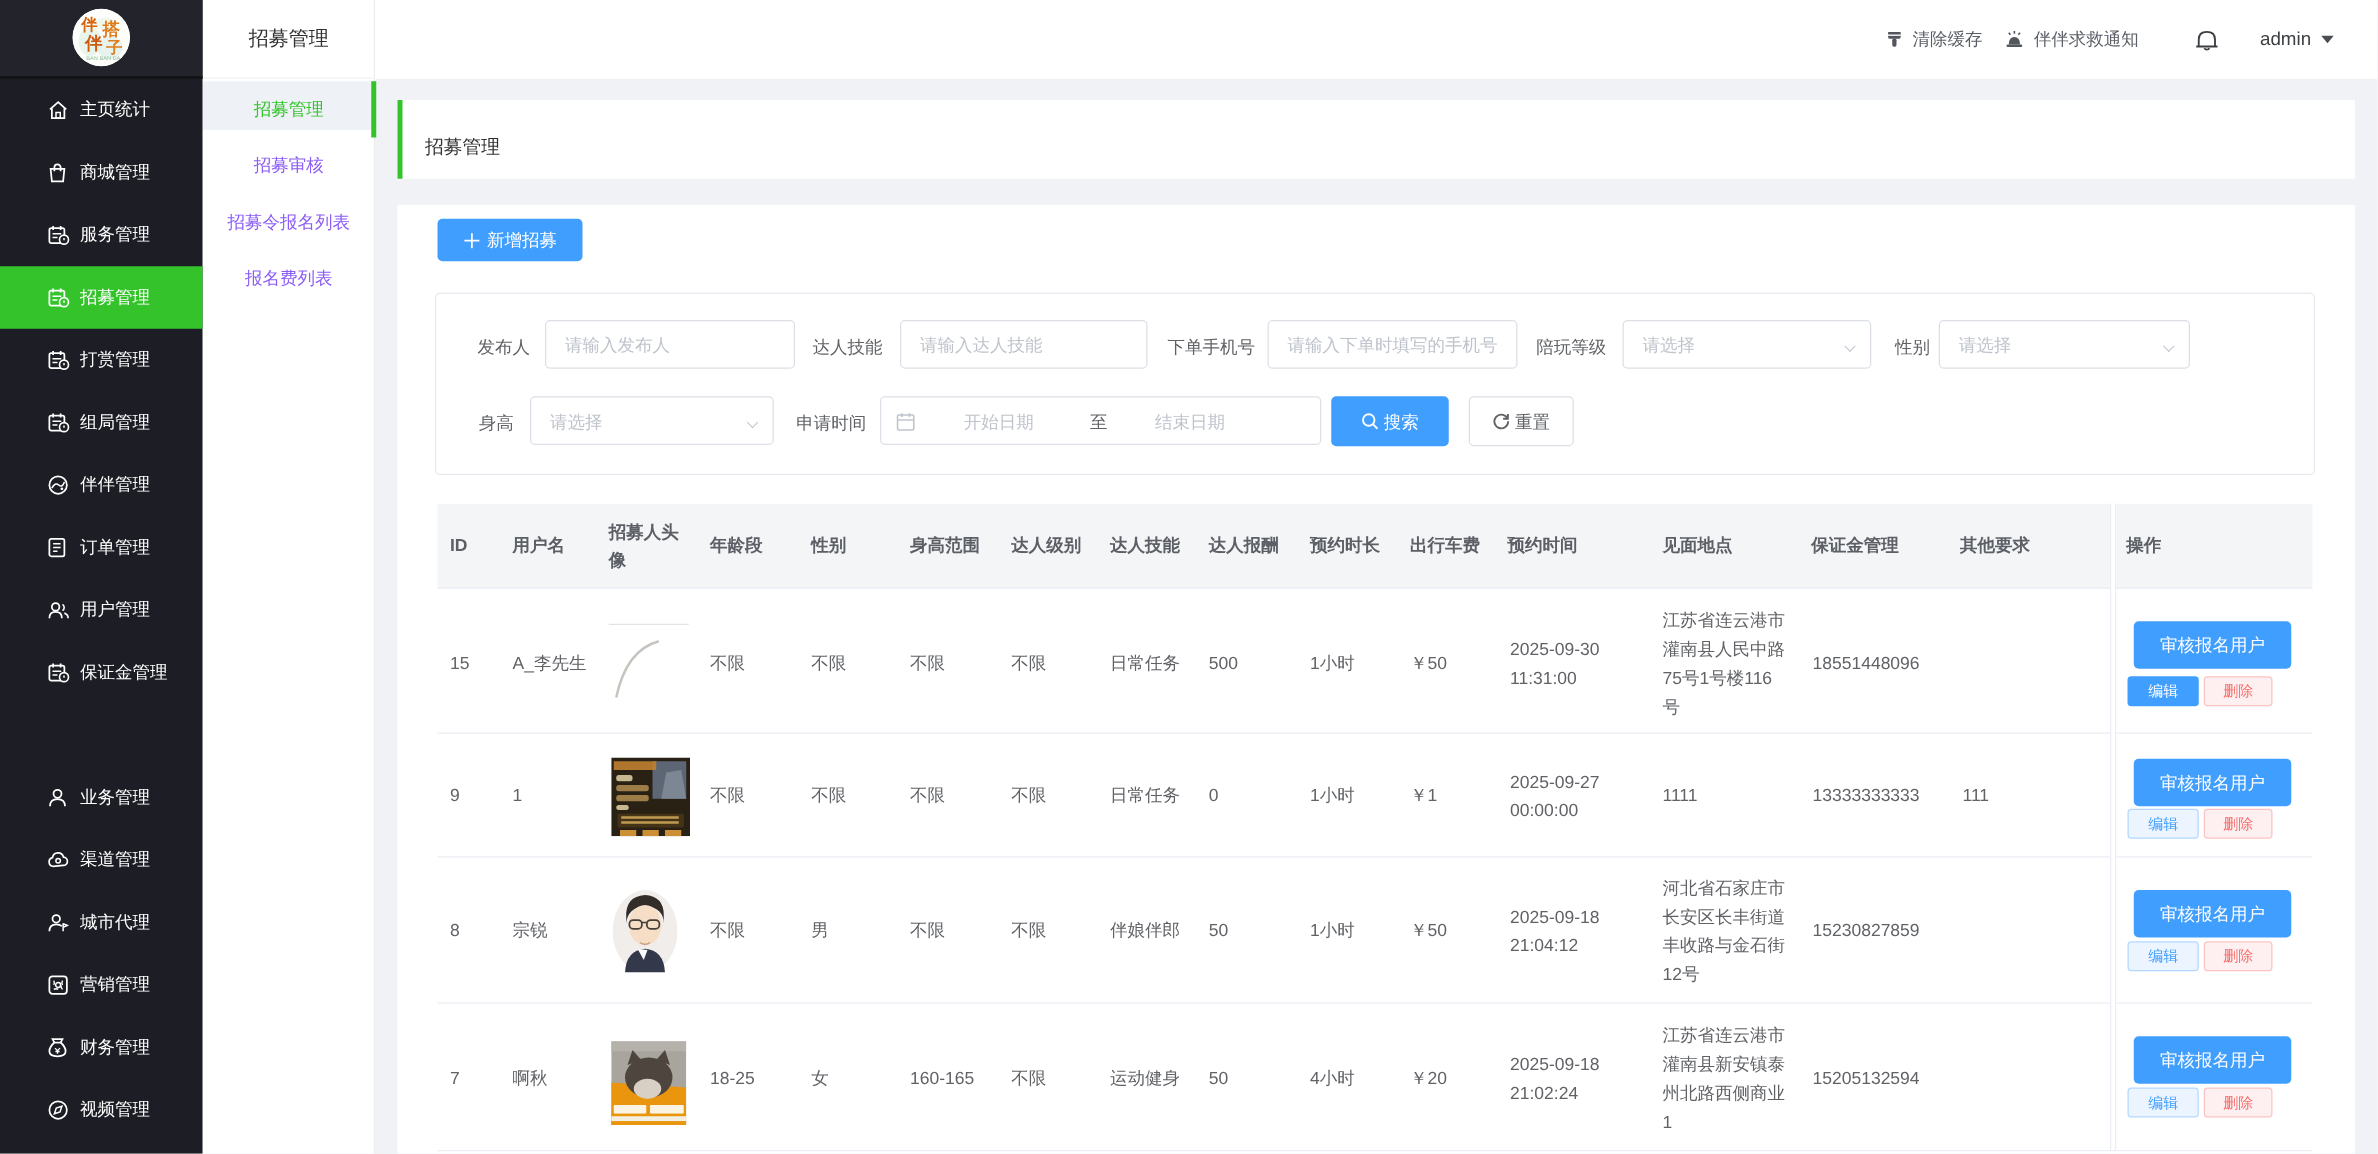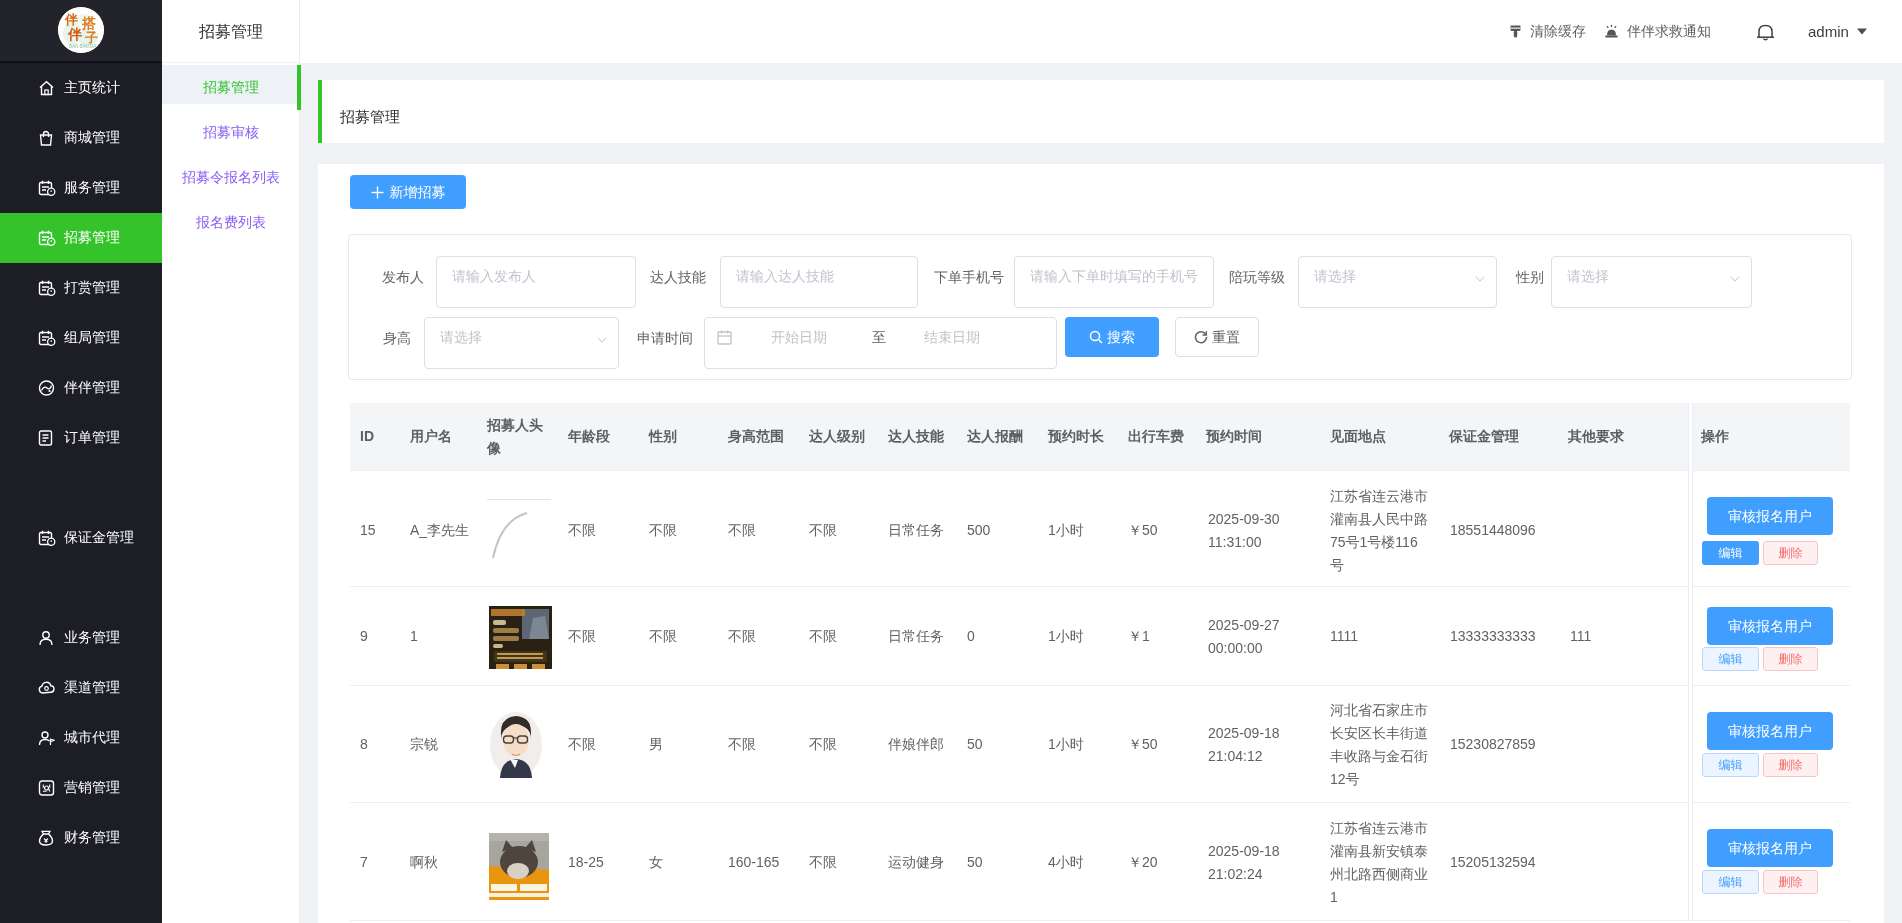--- a/index.html
+++ b/index.html
@@ -22,21 +22,21 @@
 
 #header{position:absolute;left:300px;top:0;width:1602px;height:63px;background:#fff;z-index:10}
 .hitem{position:absolute;top:0;height:63px;display:flex;align-items:center;font-size:14px;color:#5a5e66}
 
 #card1{position:absolute;left:318px;top:80px;width:1566px;height:63px;background:#fff;border-left:4px solid #35c32c;z-index:5}
 #card1 .t{position:absolute;left:18px;top:28px;font-size:15px;color:#303133}
 #card2{position:absolute;left:318px;top:164px;width:1566px;height:759px;background:#fff;z-index:4}
 #addbtn{position:absolute;left:350px;top:175px;width:116px;height:34px;background:#409eff;border-radius:4px;color:#fff;font-size:14px;text-align:center;line-height:34px;z-index:6}
 #filter{position:absolute;left:348px;top:234px;width:1504px;height:146px;border:1px solid #e6e9ef;border-radius:4px;z-index:6;background:#fff}
 .flabel{position:absolute;font-size:14px;color:#606266;white-space:nowrap;z-index:7}
-.finput{position:absolute;height:52px;border:1px solid #dcdfe6;border-radius:4px;background:#fff;z-index:7}
+.finput{position:absolute;height:39px;border:1px solid #dcdfe6;border-radius:4px;background:#fff;z-index:7}
 .ph{position:absolute;left:15px;top:0;line-height:38px;font-size:14px;color:#bfc4cc;white-space:nowrap}
 .caret{position:absolute;right:12px;top:16px;width:8px;height:8px}
 .caret:before{content:"";position:absolute;left:0;top:0;width:7px;height:7px;border-right:1.5px solid #c0c4cc;border-bottom:1.5px solid #c0c4cc;transform:rotate(45deg) scale(.8)}
 #searchbtn{position:absolute;left:1065px;top:317px;width:94px;height:40px;background:#409eff;border-radius:4px;color:#fff;font-size:14px;line-height:40px;text-align:center;z-index:7}
 #resetbtn{position:absolute;left:1175px;top:317px;width:84px;height:40px;background:#fff;border:1px solid #dcdfe6;border-radius:4px;color:#606266;font-size:14px;line-height:38px;text-align:center;z-index:7}
 
 #thead{position:absolute;left:350px;top:403px;width:1500px;height:68px;background:#f4f5f7;z-index:5;border-bottom:1px solid #ebeef5}
 .th{position:absolute;font-size:14px;color:#5c6066;font-weight:bold;white-space:nowrap;z-index:6}
 .td{position:absolute;font-size:14px;color:#606266;white-space:nowrap;z-index:6}
 .rowline{position:absolute;left:350px;width:1500px;height:1px;background:#ebeef5;z-index:6}
@@ -137,20 +137,29 @@
     </div>
 <div class="navitem" style="top:413px">
       <svg width="15" height="17" viewBox="0 0 15 17">
         <rect x="1.5" y="1.5" width="12" height="14" rx="1.5" fill="none" stroke="#fff" stroke-width="1.4"></rect>
         <line x1="4.5" y1="5.5" x2="10.5" y2="5.5" stroke="#fff" stroke-width="1.3"></line>
         <line x1="4.5" y1="8.5" x2="10.5" y2="8.5" stroke="#fff" stroke-width="1.3"></line>
         <line x1="4.5" y1="11.5" x2="8" y2="11.5" stroke="#fff" stroke-width="1.3"></line>
       </svg>
       <span class="txt">订单管理</span>
     </div>
+<div class="navitem" style="top:463px">
+      <svg width="18" height="17" viewBox="0 0 18 17">
+        <circle cx="6.5" cy="6" r="3" fill="none" stroke="#fff" stroke-width="1.4"></circle>
+        <path d="M1.5 15 Q1.5 10 6.5 10 Q11.5 10 11.5 15" fill="none" stroke="#fff" stroke-width="1.4"></path>
+        <path d="M12 4 a3 3 0 0 1 0 5" fill="none" stroke="#fff" stroke-width="1.3"></path>
+        <path d="M13.5 11 Q16.5 12 16.5 15" fill="none" stroke="#fff" stroke-width="1.3"></path>
+      </svg>
+      <span class="txt">用户管理</span>
+    </div>
 <div class="navitem" style="top:513px">
       <svg width="18" height="17" viewBox="0 0 18 17">
         <rect x="1.5" y="3" width="12" height="12" rx="1.5" fill="none" stroke="#fff" stroke-width="1.4"></rect>
         <line x1="4.5" y1="1.2" x2="4.5" y2="4.5" stroke="#fff" stroke-width="1.4"></line>
         <line x1="10.5" y1="1.2" x2="10.5" y2="4.5" stroke="#fff" stroke-width="1.4"></line>
         <line x1="4" y1="7.5" x2="11" y2="7.5" stroke="#fff" stroke-width="1.3"></line>
         <line x1="4" y1="10.5" x2="8" y2="10.5" stroke="#fff" stroke-width="1.3"></line>
         <circle cx="13.2" cy="12.2" r="3.6" fill="#1d1e25" stroke="#fff" stroke-width="1.3"></circle>
         <line x1="13.2" y1="10.8" x2="13.2" y2="12.6" stroke="#fff" stroke-width="1.2"></line>
       </svg>
@@ -186,20 +195,27 @@
       </svg>
       <span class="txt">营销管理</span>
     </div>
 <div class="navitem" style="top:813px">
       <svg width="16" height="17" viewBox="0 0 16 17">
         <path d="M5.5 4.5 L4 1.8 L12 1.8 L10.5 4.5" fill="none" stroke="#fff" stroke-width="1.3"></path>
         <path d="M5.5 4.5 Q1.5 8 1.5 11.5 Q1.5 15.5 8 15.5 Q14.5 15.5 14.5 11.5 Q14.5 8 10.5 4.5 Z" fill="none" stroke="#fff" stroke-width="1.4"></path>
         <path d="M6 9 L8 11 L10 9 M8 11 L8 13.5 M6.3 11.7 L9.7 11.7" fill="none" stroke="#fff" stroke-width="1.1"></path>
       </svg>
       <span class="txt">财务管理</span>
+    </div>
+<div class="navitem" style="top:863px">
+      <svg width="17" height="17" viewBox="0 0 17 17">
+        <circle cx="8.5" cy="8.5" r="7" fill="none" stroke="#fff" stroke-width="1.4"></circle>
+        <path d="M11.5 5.5 L7 7 L5.5 11.5 L10 10 Z" fill="none" stroke="#fff" stroke-width="1.2"></path>
+      </svg>
+      <span class="txt">视频管理</span>
     </div>
 </div>
 
 <div id="submenu">
 <div id="subtitle">招募管理</div>
 <div style="position:absolute;left:0;top:65px;width:138px;height:39px;background:#eef2f7"></div>
     <div class="subitem active" style="top:65px">招募管理</div>
 <div class="subitem" style="top:110px">招募审核</div>
 <div class="subitem" style="top:155px">招募令报名列表</div>
 <div class="subitem" style="top:200px">报名费列表</div>

